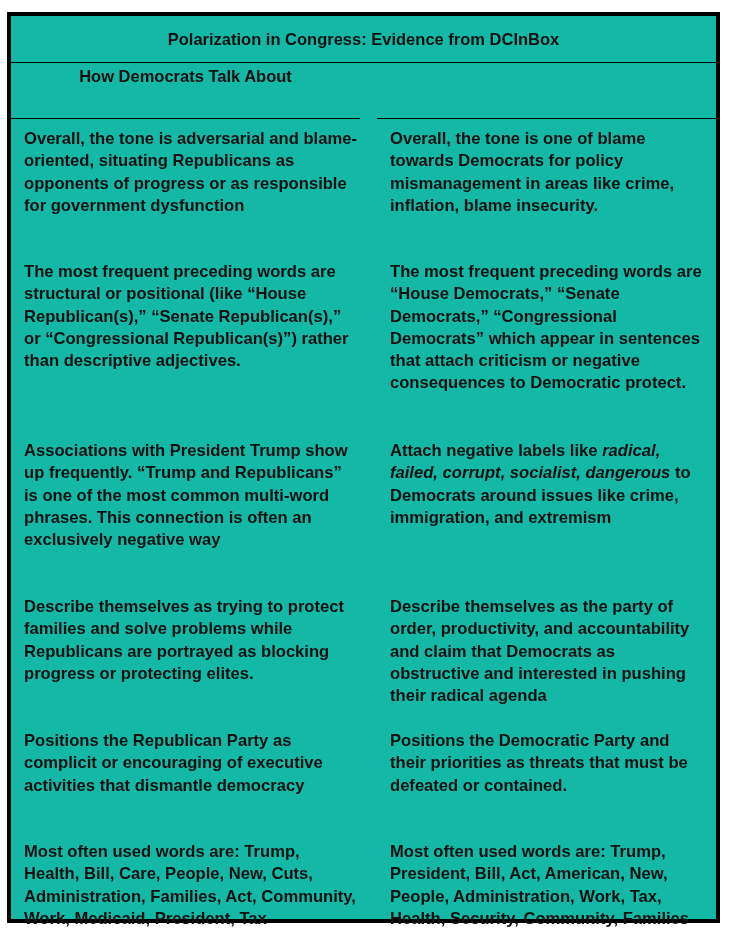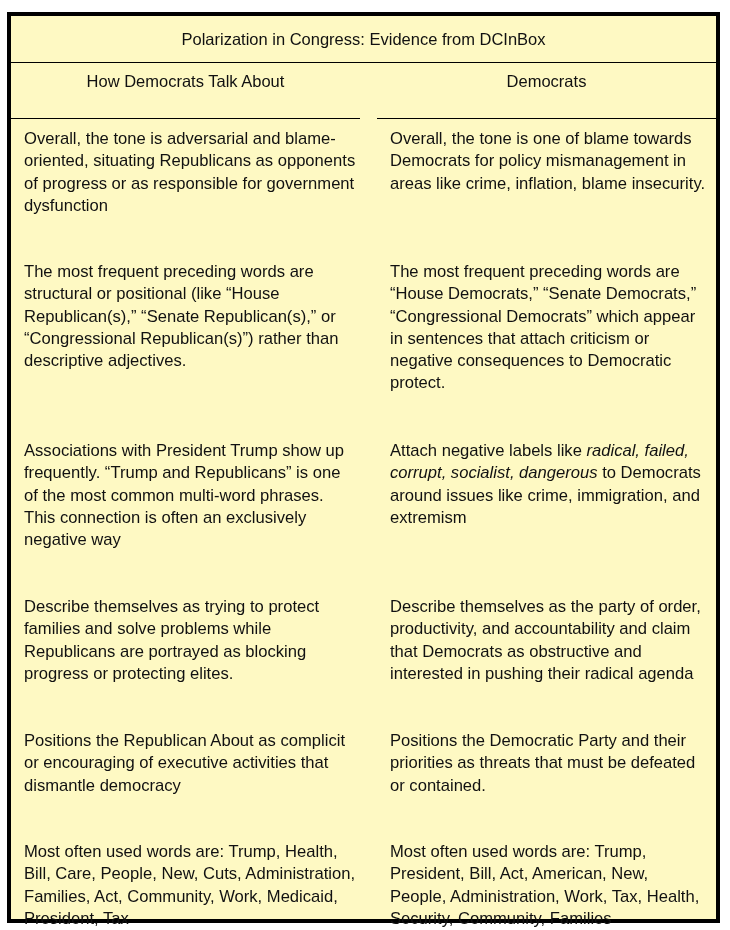--- a/index.html
+++ b/index.html
@@ -1,24 +1,24 @@
 <!DOCTYPE html>
 <html><head>
 <meta charset="utf-8">
 <style>
   html, body { margin: 0; padding: 0; background: #ffffff; }
   body { width: 730px; height: 930px; position: relative; overflow: hidden;
          font-family: "Liberation Sans", sans-serif; color: #111111; }
   .frame { position: absolute; left: 7px; top: 12px; width: 705px; height: 903px;
-           border: 4px solid #000000; background: #fef9c3; }
+           border: 4px solid #000000; background: #14b8a6; font-weight: bold; }
   .title-row { position: absolute; left: 0; top: 0; width: 705px; height: 46px;
                border-bottom: 1.5px solid #000; display: flex; align-items: center;
                justify-content: center; font-size: 16.5px; }
   .col-head { position: absolute; top: 48px; height: 55px; text-align: center;
-              font-size: 16.5px; line-height: 24px; padding-top: 5px; box-sizing: border-box;
+              font-size: 16.5px; line-height: 24px; box-sizing: border-box;
               border-bottom: 1.5px solid #000; }
   .col-head.left { left: 0; width: 349px; }
   .col-head.right { left: 366px; width: 339px; }
   .col { position: absolute; top: 104px; font-size: 16.6px; line-height: 22.3px; }
   .col.left { left: 5px; width: 350px; }
   .col.right { left: 371px; width: 335px; }
   .cell { position: absolute; left: 0; right: 0; }
   .cell p { margin: 8px; }
   em { font-style: italic; }
 </style>
@@ -27,38 +27,37 @@
 
 <div class="frame">
   <div class="title-row">
     <span>Polarization in Congress: Evidence from DCInBox</span>
   </div>
 
   <div class="col-head left">
     <div>How Democrats Talk About</div>
   </div>
   <div class="col-head right">
-    <div>Democrats</div>
   </div>
 
   <div class="col left">
     <div class="cell" style="top:0px">
         <p>Overall, the tone is adversarial and blame-oriented, situating Republicans as opponents of progress or as responsible for government dysfunction</p>
       </div>
     <div class="cell" style="top:133px">
         <p>The most frequent preceding words are structural or positional (like “House Republican(s),” “Senate Republican(s),” or “Congressional Republican(s)”) rather than descriptive adjectives.</p>
       </div>
     <div class="cell" style="top:312px">
         <p>Associations with President Trump show up frequently.  “Trump and Republicans” is one of the most common multi-word phrases. This connection is often an exclusively negative way</p>
       </div>
     <div class="cell" style="top:468px">
         <p>Describe themselves as trying to protect families and solve problems while Republicans are portrayed as blocking progress or protecting elites.</p>
       </div>
     <div class="cell" style="top:602px">
-        <p>Positions the Republican About as complicit or encouraging of executive activities that dismantle democracy</p>
+        <p>Positions the Republican Party as complicit or encouraging of executive activities that dismantle democracy</p>
       </div>
     <div class="cell" style="top:713px">
         <p>Most often used words are: Trump, Health, Bill, Care, People, New, Cuts, Administration, Families, Act, Community, Work, Medicaid, President, Tax</p>
       </div>
   </div>
 
   <div class="col right">
     <div class="cell" style="top:0px">
         <p>Overall, the tone is one of blame towards Democrats for policy mismanagement in areas like crime, inflation, blame insecurity.</p>
       </div>

